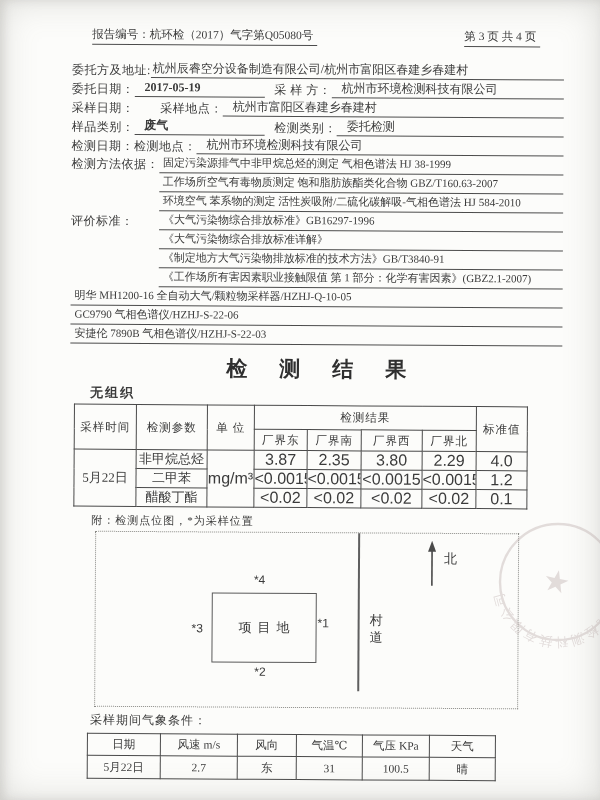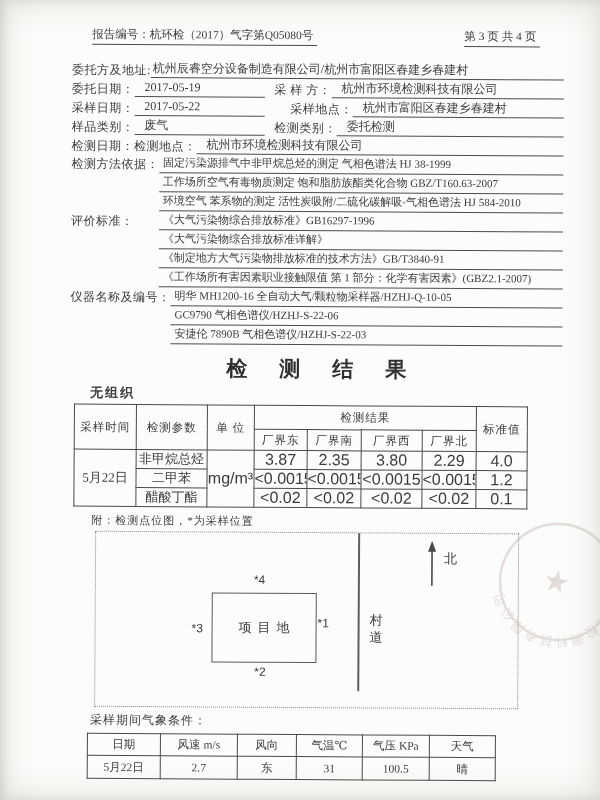--- a/index.html
+++ b/index.html
@@ -21,21 +21,21 @@
     transform:rotate(.35deg);transform-origin:50% 50%;
     font-size:12px;
   }
   
   .hdr{display:flex;justify-content:space-between;margin:4px 24px 14px 20px;font-size:11.5px;}
   .hdr .u{border-bottom:1px solid #4c4c4c;padding:0 4px 2px 0;}
   
   .row{display:flex;align-items:flex-end;height:19px;line-height:15px;white-space:nowrap;}
   .lbl{flex:none;letter-spacing:.5px;}
   .val{border-bottom:1px solid #4c4c4c;padding:0 0 1px 10px;overflow:hidden;}
-  .v1{flex:none;width:120px;}
+  .v1{flex:none;width:120px;font-weight:bold;}
   .vfill{flex:1;}
   
   .sect{display:flex;align-items:flex-start;}
   .sect .lbl{padding-top:2px;}
   .lines{flex:1;}
   .lines .ln{border-bottom:1px solid #4c4c4c;height:18px;line-height:17px;font-size:11px;padding-left:4px;white-space:nowrap;overflow:hidden;}
   
   .title{margin:10px 0 2px 0;text-align:center;font-size:21px;font-weight:bold;letter-spacing:32px;text-indent:32px;color:#2f2f2f;}
   .subtitle{font-weight:bold;font-size:13px;margin:2px 0 2px 20px;letter-spacing:2px;}
   
@@ -77,21 +77,20 @@
     </div>
 
     <div class="row">
       <span class="lbl">委托日期：</span>
       <span class="val v1">2017-05-19</span>
       <span class="lbl" style="margin-left:10px">采 样 方：</span>
       <span class="val vfill">杭州市环境检测科技有限公司</span>
     </div>
     <div class="row">
       <span class="lbl">采样日期：</span>
-      <span class="val v1">2017-05-22</span>
       <span class="lbl" style="margin-left:26px">采样地点：</span>
       <span class="val vfill">杭州市富阳区春建乡春建村</span>
     </div>
     <div class="row">
       <span class="lbl">样品类别：</span>
       <span class="val v1">废气</span>
       <span class="lbl" style="margin-left:10px">检测类别：</span>
       <span class="val vfill">委托检测</span>
     </div>
     <div class="row">
@@ -113,21 +112,20 @@
       <span class="lbl" style="width:88px">评价标准：</span>
       <div class="lines">
         <div class="ln">《大气污染物综合排放标准》GB16297-1996</div>
         <div class="ln">《大气污染物综合排放标准详解》</div>
         <div class="ln">《制定地方大气污染物排放标准的技术方法》GB/T3840-91</div>
         <div class="ln">《工作场所有害因素职业接触限值 第 1 部分：化学有害因素》(GBZ2.1-2007)</div>
       </div>
     </div>
 
     <div class="sect">
-      <span class="lbl">仪器名称及编号：</span>
       <div class="lines">
         <div class="ln">明华 MH1200-16 全自动大气/颗粒物采样器/HZHJ-Q-10-05</div>
         <div class="ln">GC9790 气相色谱仪/HZHJ-S-22-06</div>
         <div class="ln">安捷伦 7890B 气相色谱仪/HZHJ-S-22-03</div>
       </div>
     </div>
 
     <div class="title">检测结果</div>
     <div class="subtitle">无组织</div>
 

